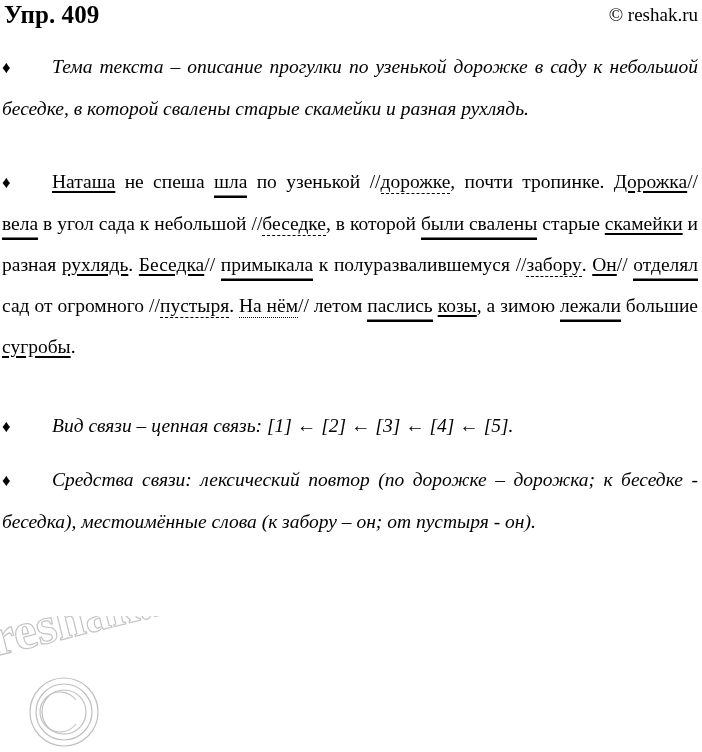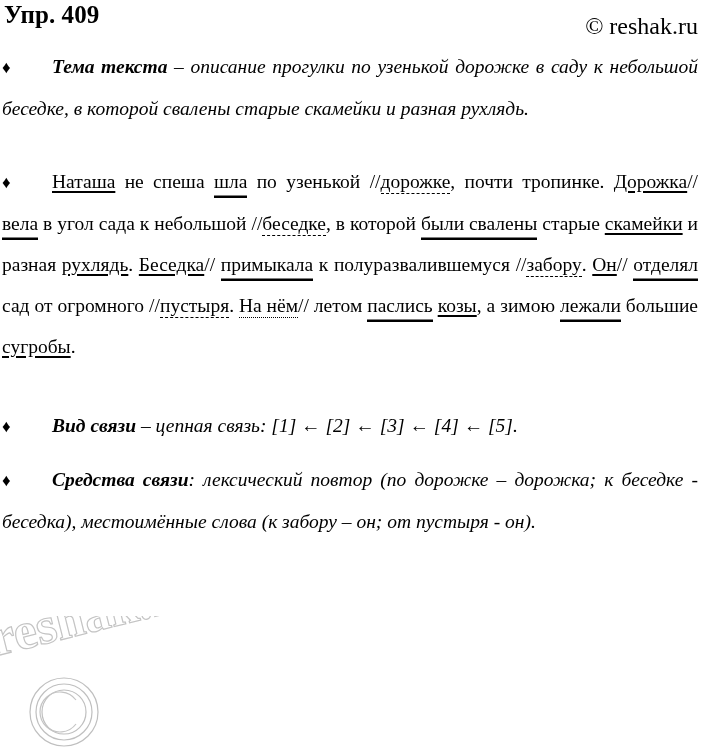--- a/index.html
+++ b/index.html
@@ -27,22 +27,22 @@
     position: absolute;
     left: 4px;
     top: 1px;
     font-size: 25px;
     font-weight: bold;
     letter-spacing: 0.1px;
   }
   .copyright {
     position: absolute;
     right: 4px;
-    top: 13px;
-    font-size: 24px;
+    top: 4px;
+    font-size: 19px;
     white-space: nowrap;
   }
 
   
   .content {
     position: relative;
     padding: 0 2px 0 2px;
     z-index: 2;
   }
 
@@ -65,21 +65,21 @@
     font-size: 17px;
     display: inline-block;
     width: 10px;
   }
   .bullet-gap {
     display: inline-block;
     width: 40px;
   }
 
   .lbl {
-    font-weight: bold;
+    font-weight: normal;
     font-style: italic;
   }
 
   .spacer-sm { height: 12px; }
   .spacer-md { height: 16px; }
   .spacer-lg { height: 22px; }
 
   
   .u-subject {            
     text-decoration: underline;

